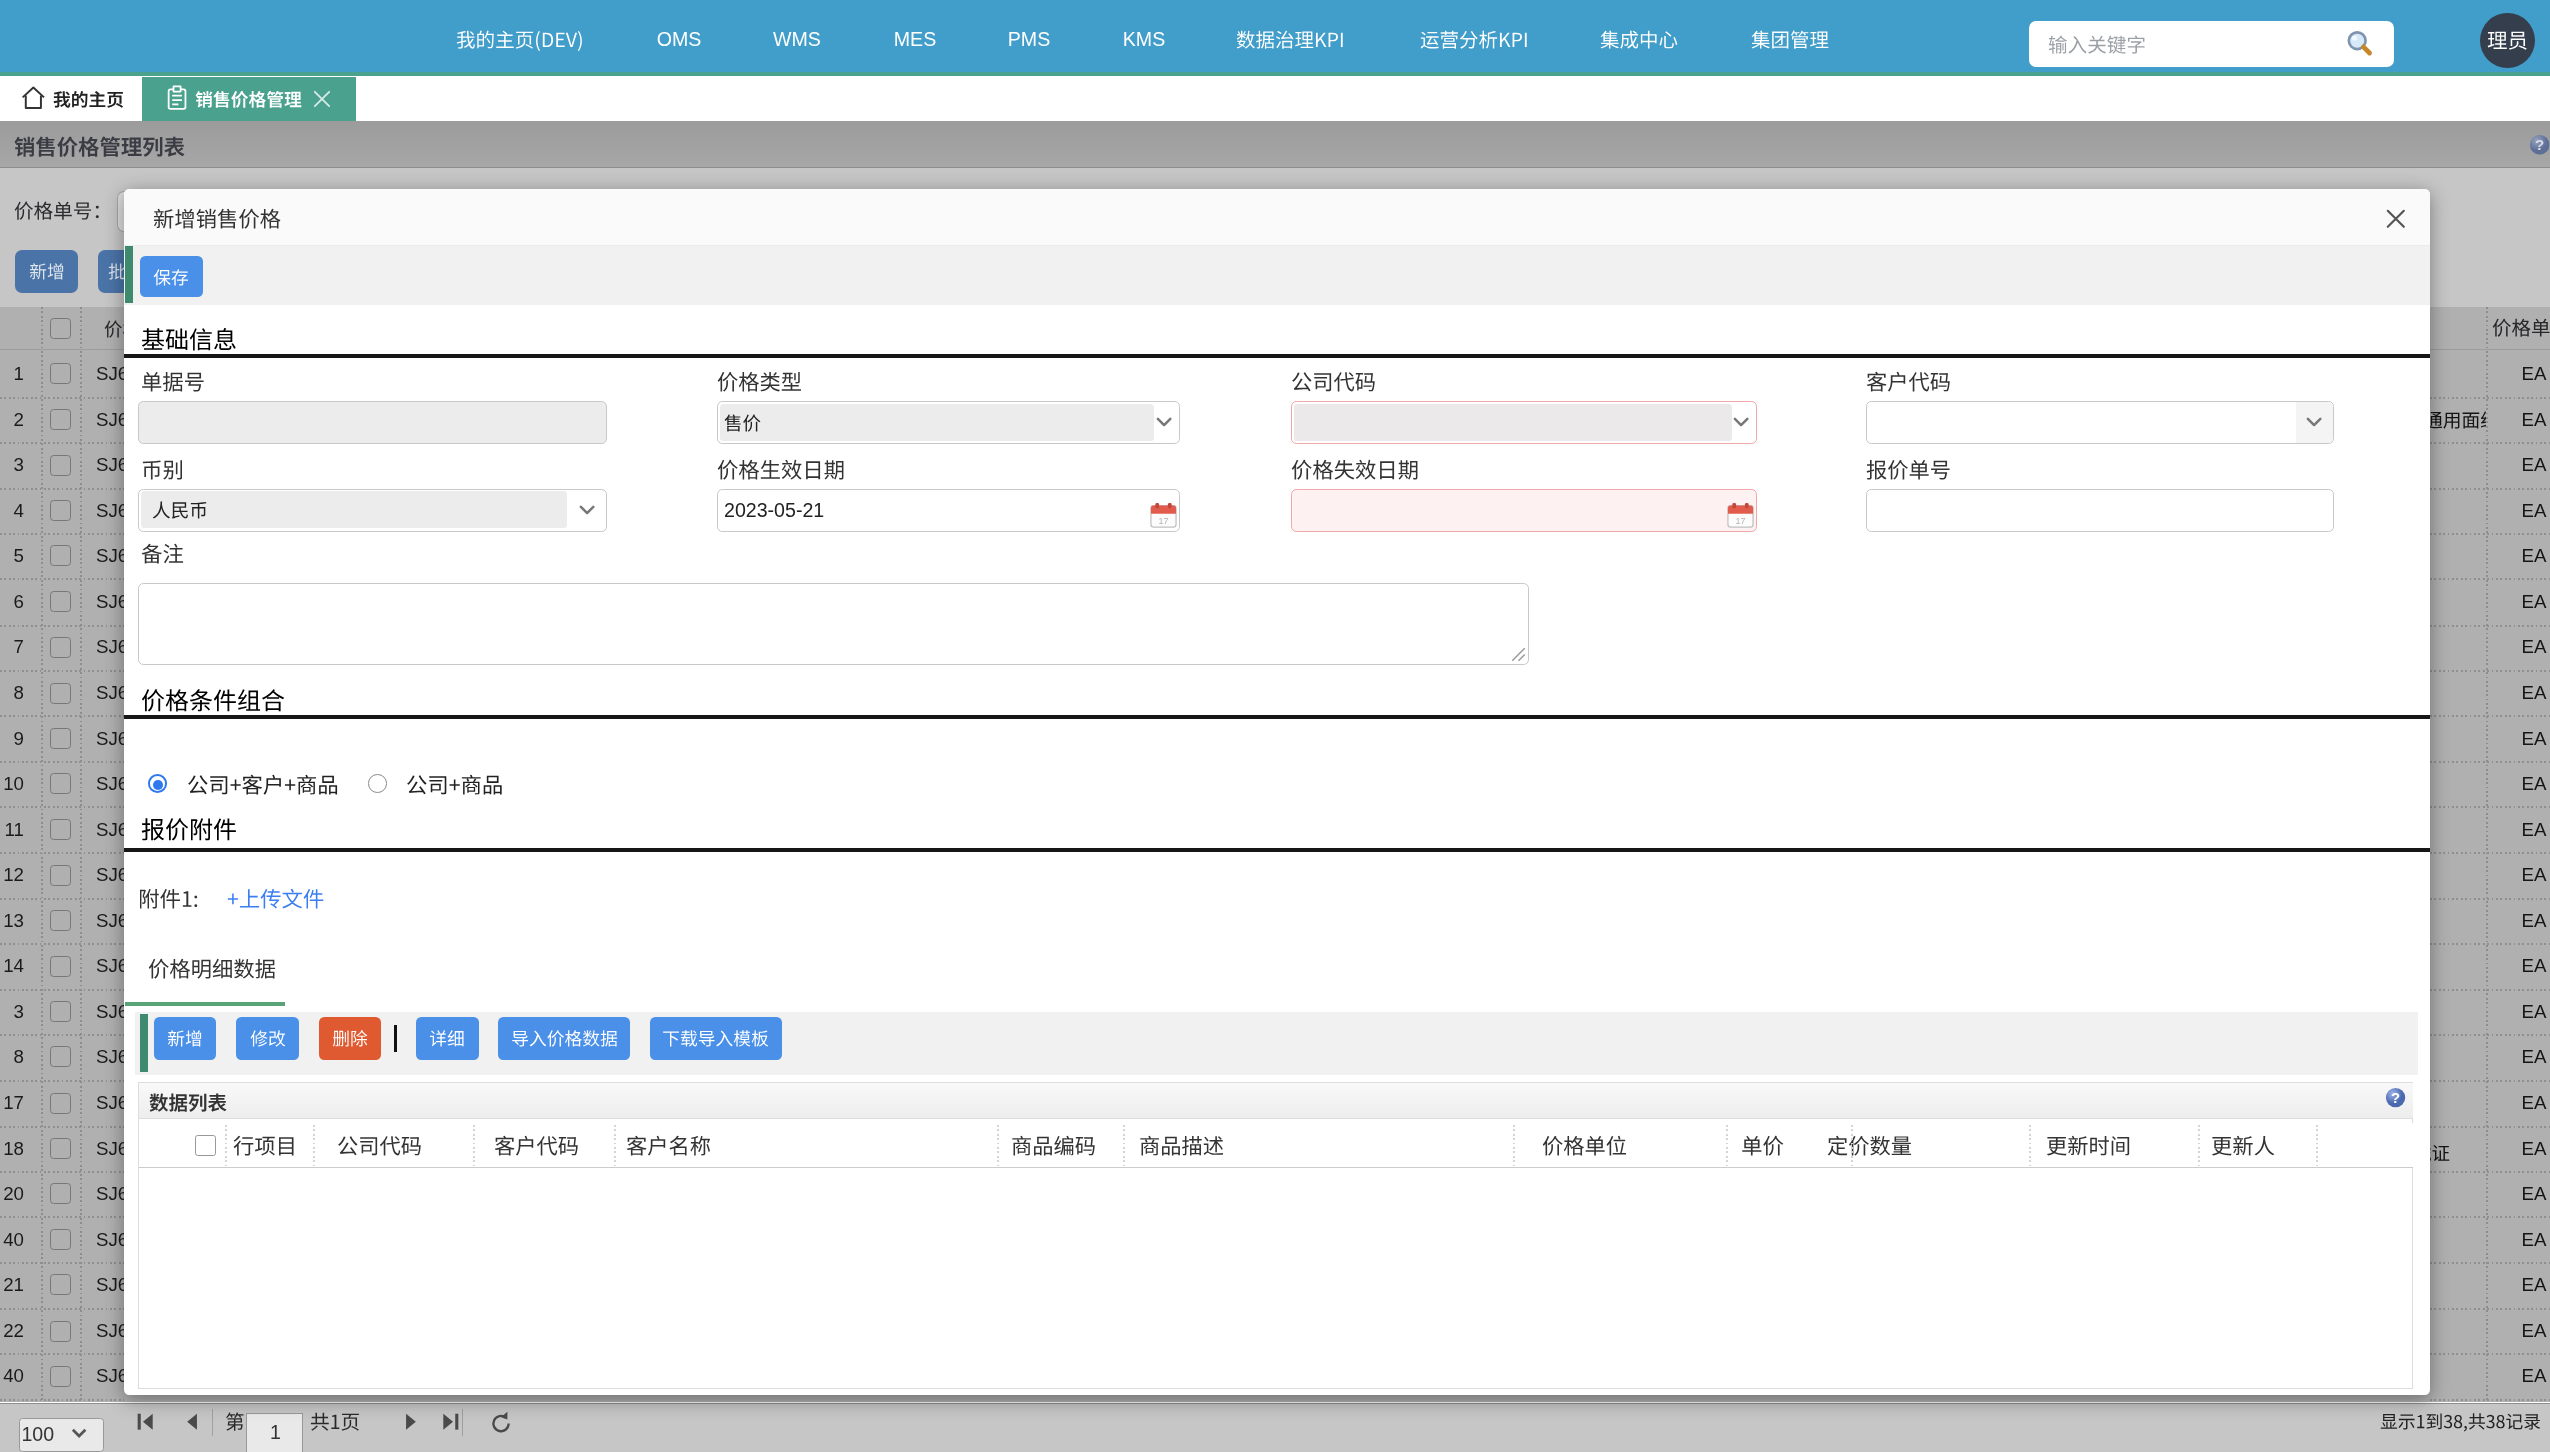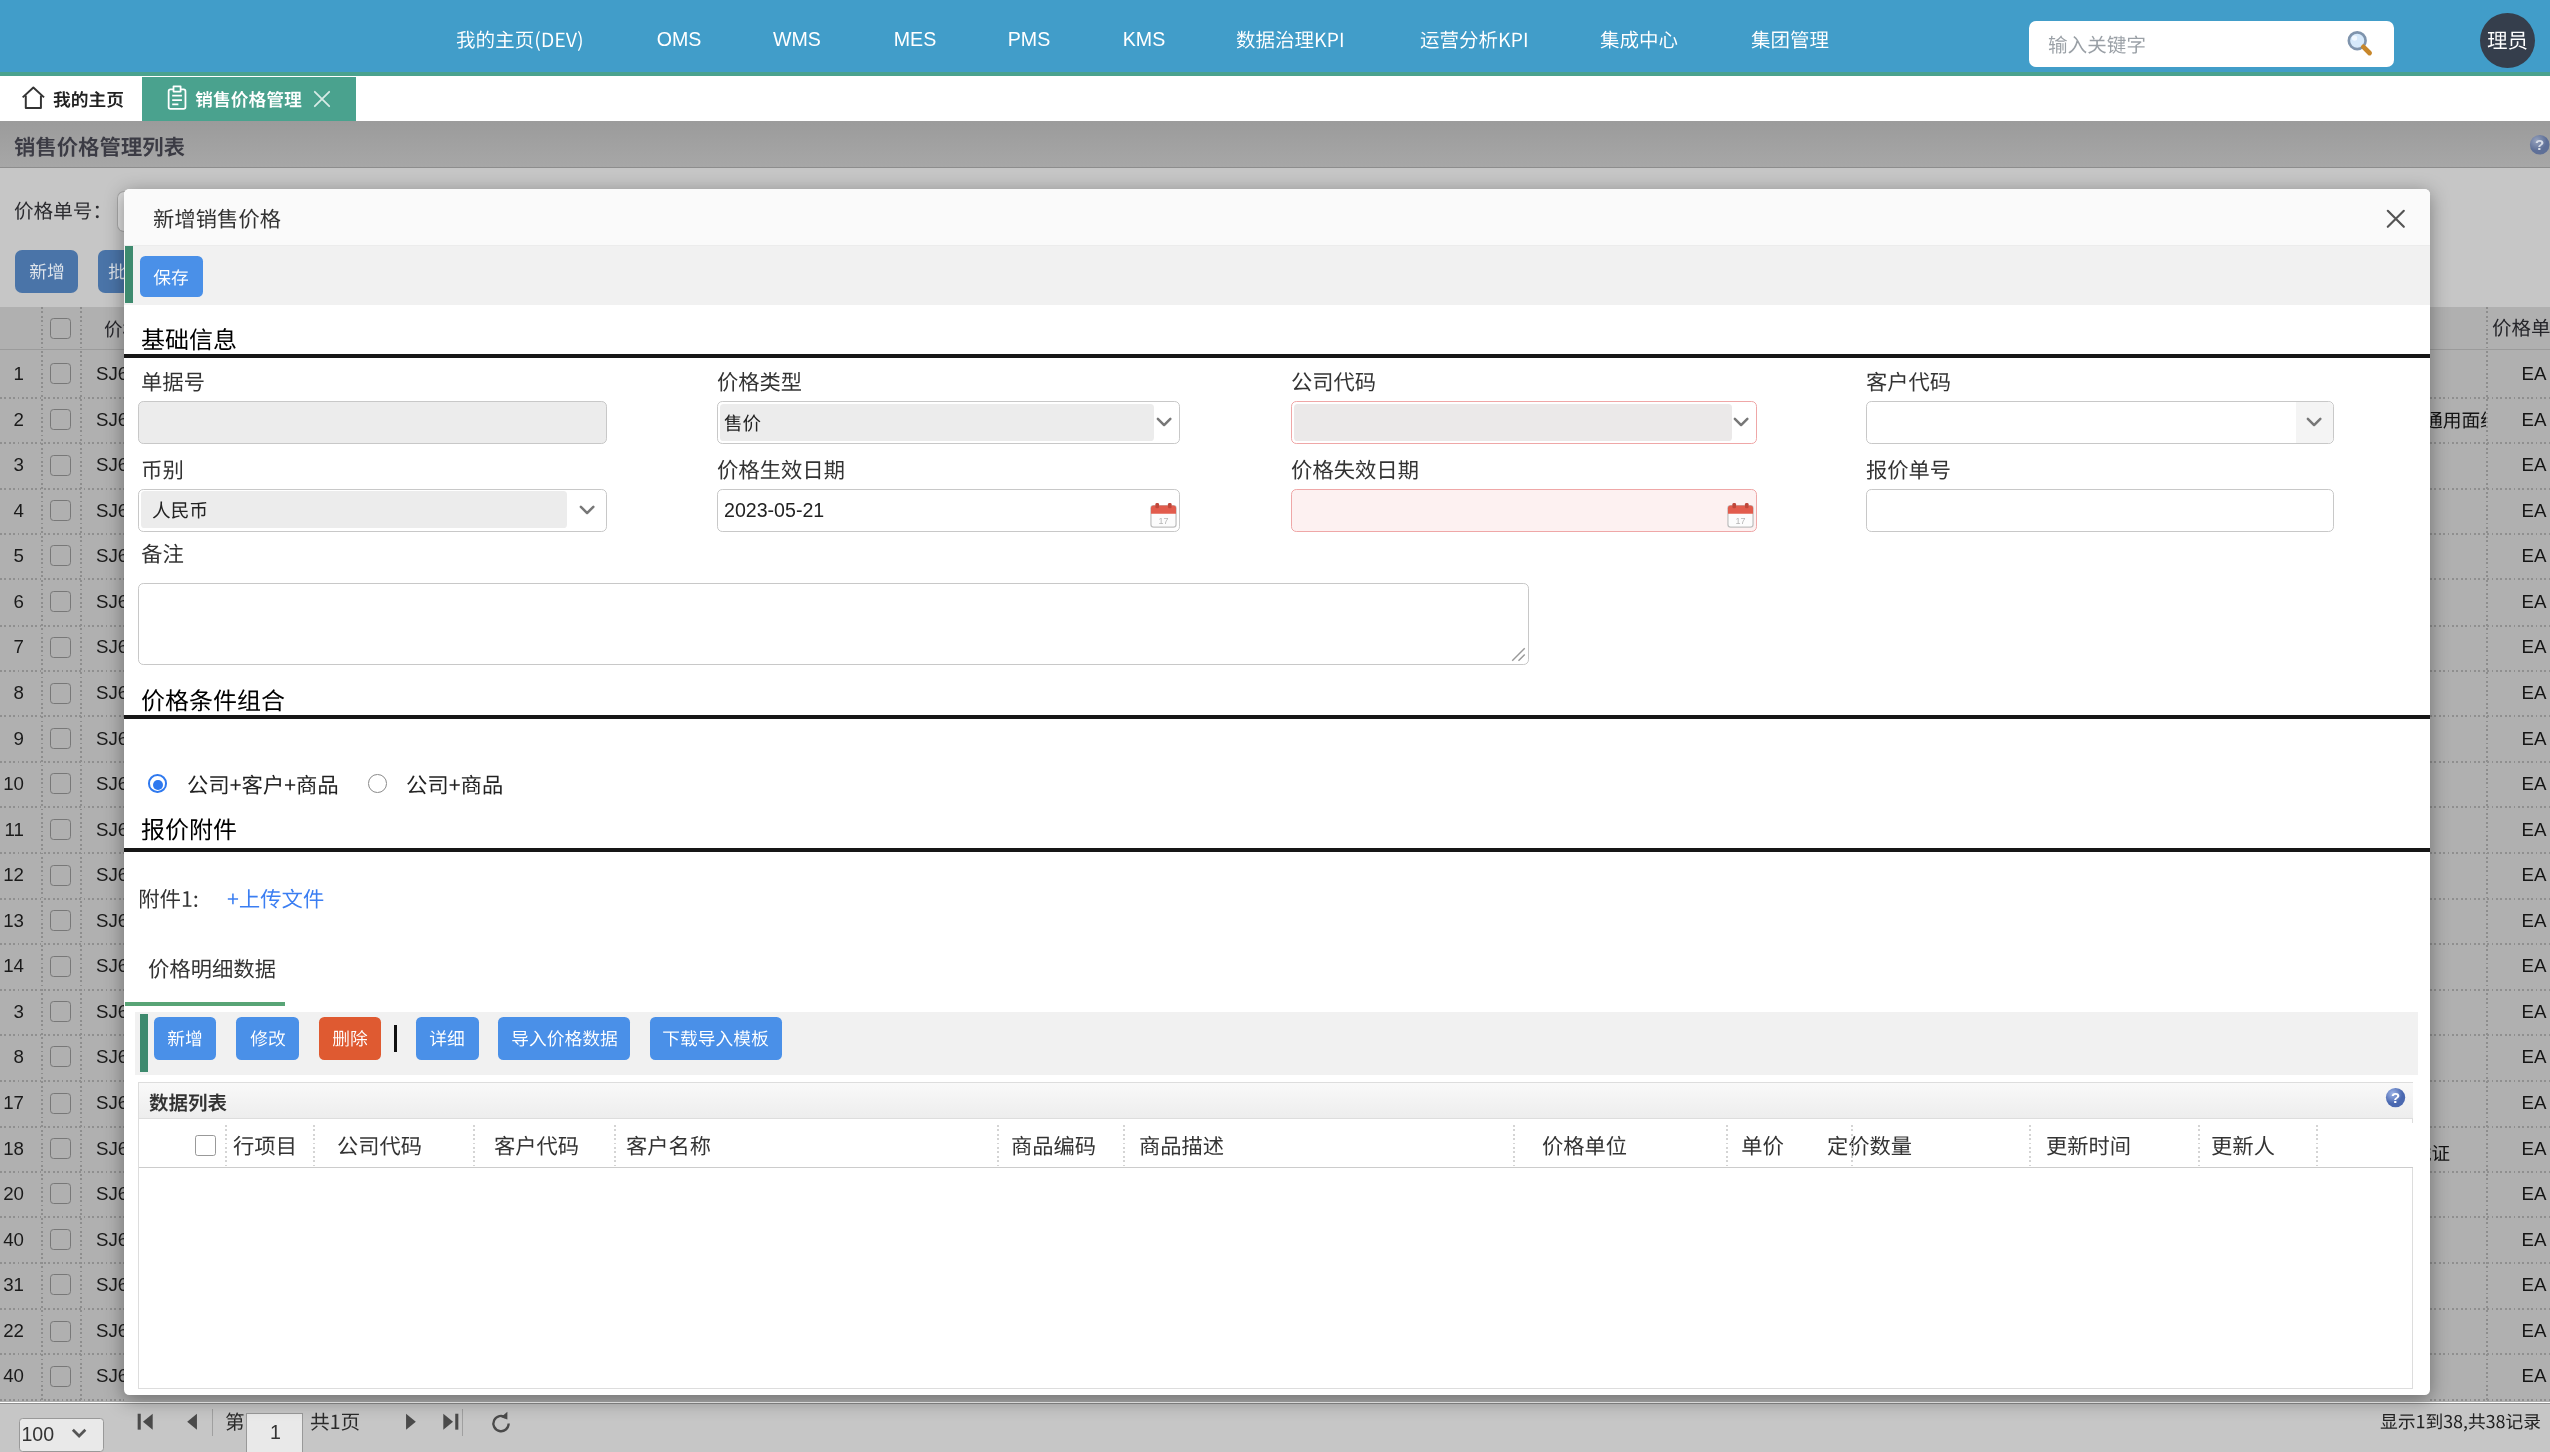--- a/index.html
+++ b/index.html
@@ -391,21 +391,21 @@
 <div style="position:absolute;left:96px;top:1130px;height:37px;display:flex;align-items:center;font-family:&quot;Liberation Sans&quot;,sans-serif;font-size:18.7px;font-weight:normal;color:#1a1a1a;white-space:pre">SJ6</div>
 <div style="position:absolute;left:0px;top:1171px;width:124px;height:1.8px;height:1.8px;background:repeating-linear-gradient(90deg,#8f8f8f 0 1.8px,transparent 1.8px 4.4px)"></div>
 <div style="position:absolute;right:2526px;top:1175px;height:37px;display:flex;align-items:center;font-family:&quot;Liberation Sans&quot;,sans-serif;font-size:18.7px;font-weight:normal;color:#1a1a1a;white-space:pre">20</div>
 <div style="position:absolute;left:50px;top:1183px;width:20.5px;height:20.5px;border:1.8px solid #787878;border-radius:3.6px"></div>
 <div style="position:absolute;left:96px;top:1175px;height:37px;display:flex;align-items:center;font-family:&quot;Liberation Sans&quot;,sans-serif;font-size:18.7px;font-weight:normal;color:#1a1a1a;white-space:pre">SJ6</div>
 <div style="position:absolute;left:0px;top:1216px;width:124px;height:1.8px;height:1.8px;background:repeating-linear-gradient(90deg,#8f8f8f 0 1.8px,transparent 1.8px 4.4px)"></div>
 <div style="position:absolute;right:2526px;top:1221px;height:37px;display:flex;align-items:center;font-family:&quot;Liberation Sans&quot;,sans-serif;font-size:18.7px;font-weight:normal;color:#1a1a1a;white-space:pre">40</div>
 <div style="position:absolute;left:50px;top:1229px;width:20.5px;height:20.5px;border:1.8px solid #787878;border-radius:3.6px"></div>
 <div style="position:absolute;left:96px;top:1221px;height:37px;display:flex;align-items:center;font-family:&quot;Liberation Sans&quot;,sans-serif;font-size:18.7px;font-weight:normal;color:#1a1a1a;white-space:pre">SJ6</div>
 <div style="position:absolute;left:0px;top:1262px;width:124px;height:1.8px;height:1.8px;background:repeating-linear-gradient(90deg,#8f8f8f 0 1.8px,transparent 1.8px 4.4px)"></div>
-<div style="position:absolute;right:2526px;top:1266px;height:37px;display:flex;align-items:center;font-family:&quot;Liberation Sans&quot;,sans-serif;font-size:18.7px;font-weight:normal;color:#1a1a1a;white-space:pre">31</div>
+<div style="position:absolute;right:2526px;top:1266px;height:37px;display:flex;align-items:center;font-family:&quot;Liberation Sans&quot;,sans-serif;font-size:18.7px;font-weight:normal;color:#1a1a1a;white-space:pre">21</div>
 <div style="position:absolute;left:50px;top:1274px;width:20.5px;height:20.5px;border:1.8px solid #787878;border-radius:3.6px"></div>
 <div style="position:absolute;left:96px;top:1266px;height:37px;display:flex;align-items:center;font-family:&quot;Liberation Sans&quot;,sans-serif;font-size:18.7px;font-weight:normal;color:#1a1a1a;white-space:pre">SJ6</div>
 <div style="position:absolute;left:0px;top:1308px;width:124px;height:1.8px;height:1.8px;background:repeating-linear-gradient(90deg,#8f8f8f 0 1.8px,transparent 1.8px 4.4px)"></div>
 <div style="position:absolute;right:2526px;top:1312px;height:37px;display:flex;align-items:center;font-family:&quot;Liberation Sans&quot;,sans-serif;font-size:18.7px;font-weight:normal;color:#1a1a1a;white-space:pre">22</div>
 <div style="position:absolute;left:50px;top:1321px;width:20.5px;height:20.5px;border:1.8px solid #787878;border-radius:3.6px"></div>
 <div style="position:absolute;left:96px;top:1312px;height:37px;display:flex;align-items:center;font-family:&quot;Liberation Sans&quot;,sans-serif;font-size:18.7px;font-weight:normal;color:#1a1a1a;white-space:pre">SJ6</div>
 <div style="position:absolute;left:0px;top:1353px;width:124px;height:1.8px;height:1.8px;background:repeating-linear-gradient(90deg,#8f8f8f 0 1.8px,transparent 1.8px 4.4px)"></div>
 <div style="position:absolute;right:2526px;top:1357px;height:37px;display:flex;align-items:center;font-family:&quot;Liberation Sans&quot;,sans-serif;font-size:18.7px;font-weight:normal;color:#1a1a1a;white-space:pre">40</div>
 <div style="position:absolute;left:50px;top:1366px;width:20.5px;height:20.5px;border:1.8px solid #787878;border-radius:3.6px"></div>
 <div style="position:absolute;left:96px;top:1357px;height:37px;display:flex;align-items:center;font-family:&quot;Liberation Sans&quot;,sans-serif;font-size:18.7px;font-weight:normal;color:#1a1a1a;white-space:pre">SJ6</div>

